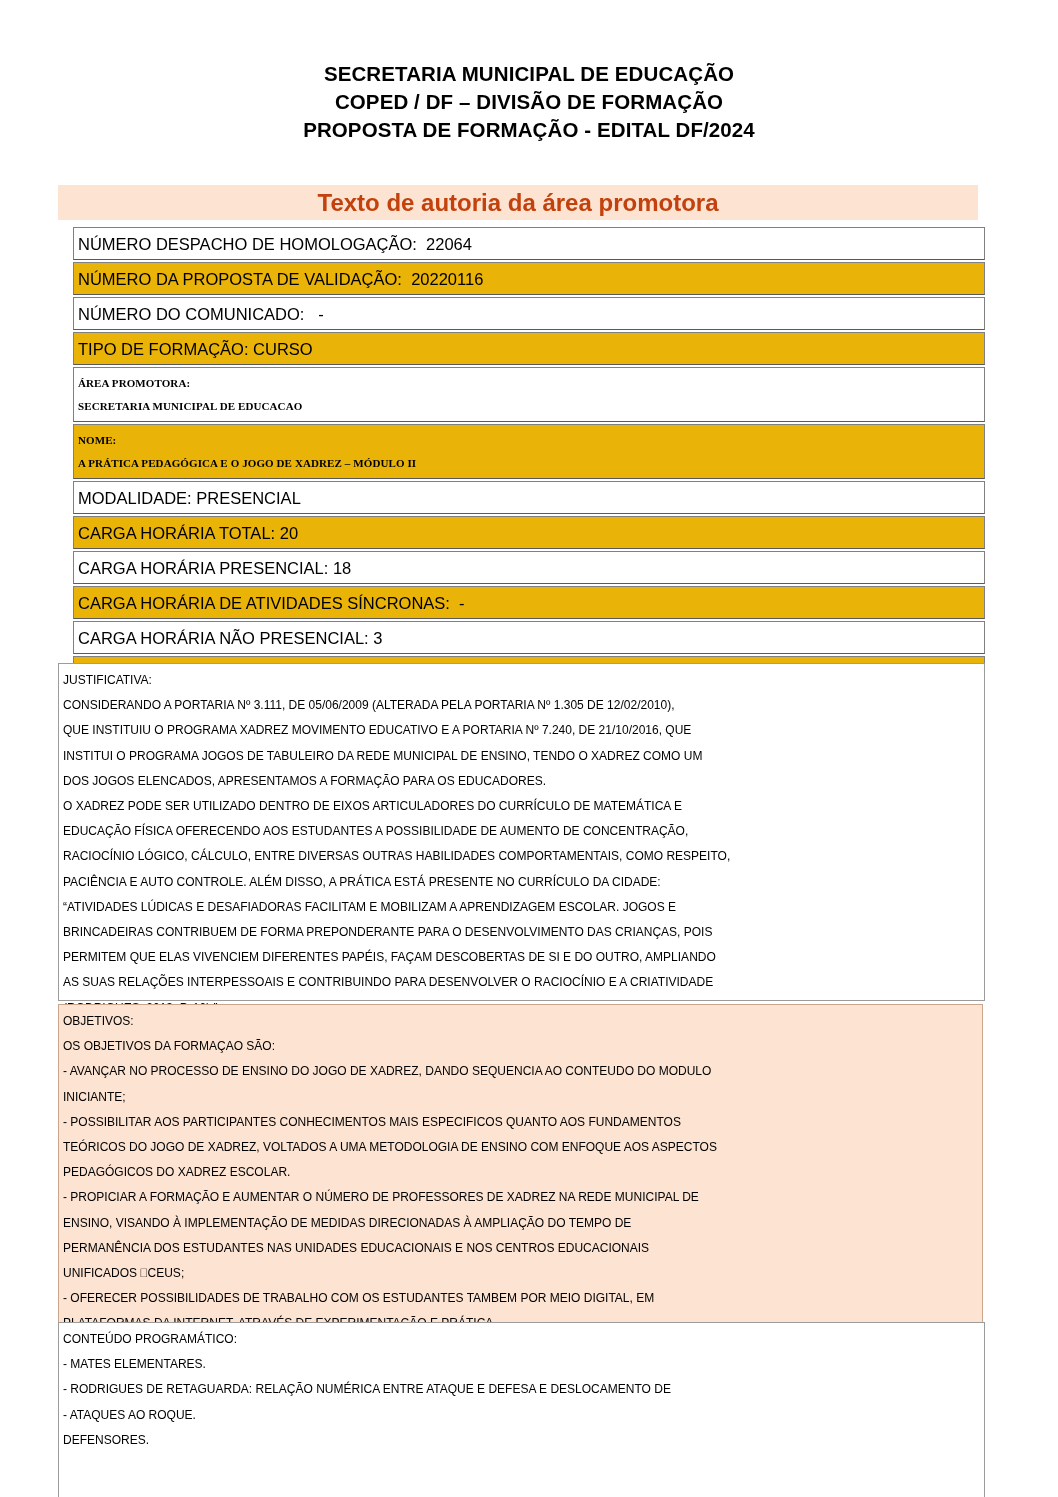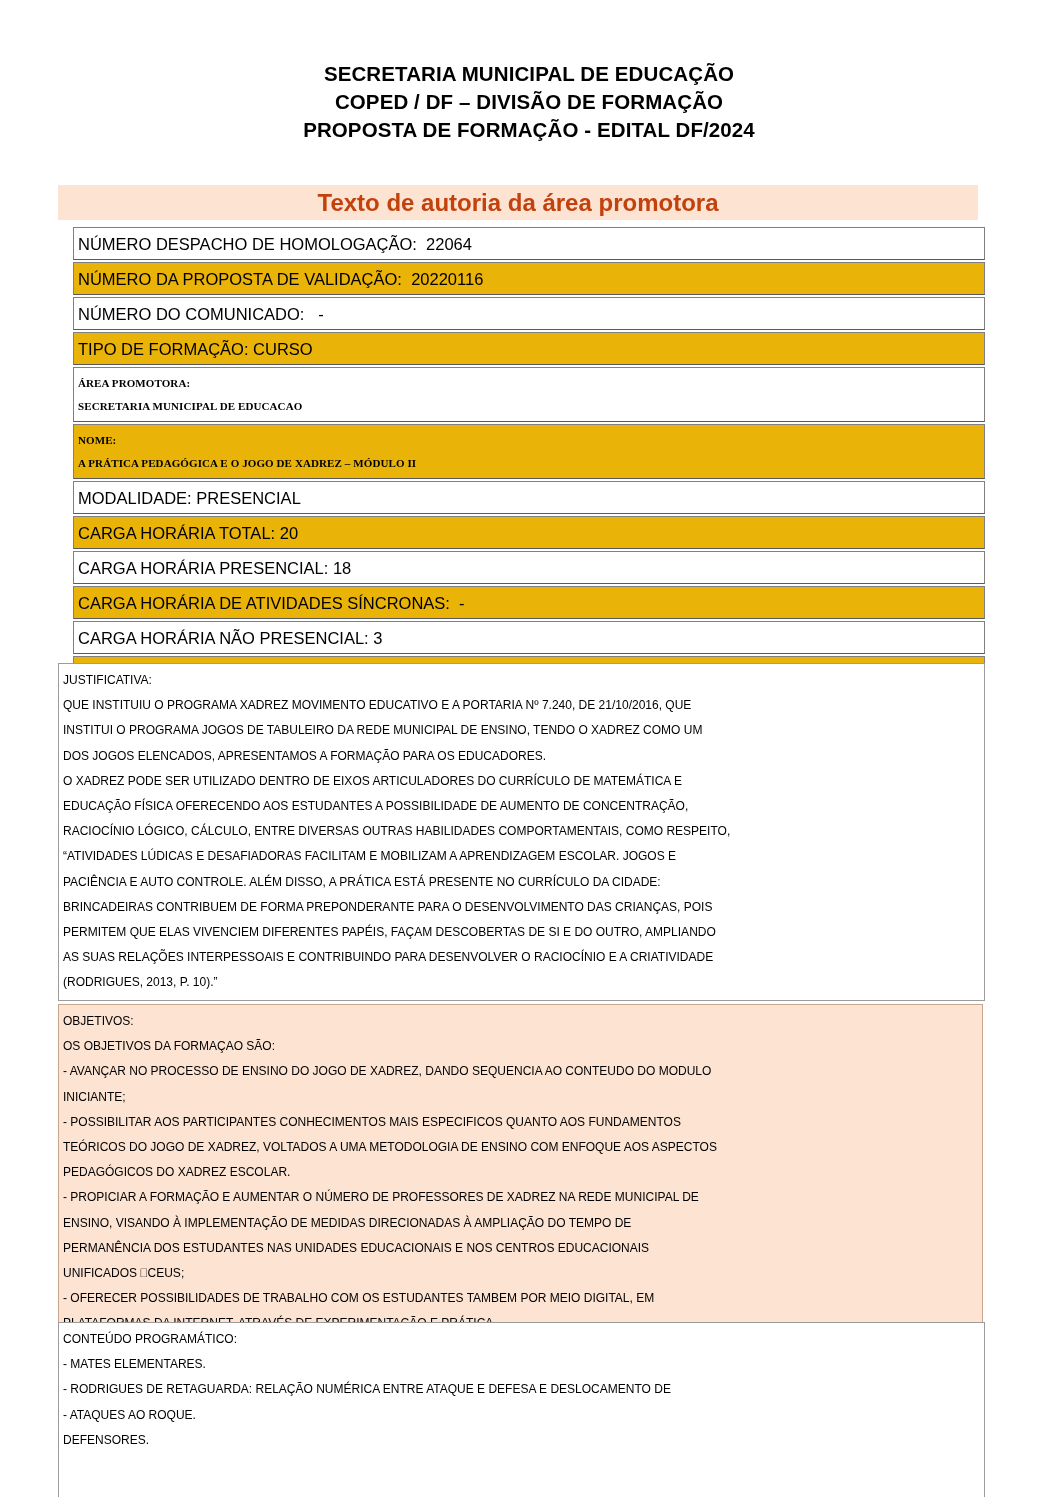--- a/index.html
+++ b/index.html
@@ -183,28 +183,29 @@
       <div class="row">
         <div class="ln">CARGA HORÁRIA NÃO PRESENCIAL: 3</div>
       </div>
       <div class="row shaded">
         <div class="ln">CARGA HORÁRIA A DISTÂNCIA: 0</div>
       </div>
     </div>
 
   <div class="block" id="block-justificativa">
       <div class="ln">JUSTIFICATIVA:</div>
+      <div class="ln">CONSIDERANDO A PORTARIA Nº 3.111, DE 05/06/2009 (ALTERADA PELA PORTARIA Nº 1.305 DE 12/02/2010),</div>
       <div class="ln">QUE INSTITUIU O PROGRAMA XADREZ MOVIMENTO EDUCATIVO E A PORTARIA Nº 7.240, DE 21/10/2016, QUE</div>
       <div class="ln">INSTITUI O PROGRAMA JOGOS DE TABULEIRO DA REDE MUNICIPAL DE ENSINO, TENDO O XADREZ COMO UM</div>
       <div class="ln">DOS JOGOS ELENCADOS, APRESENTAMOS A FORMAÇÃO PARA OS EDUCADORES.</div>
       <div class="ln">O XADREZ PODE SER UTILIZADO DENTRO DE EIXOS ARTICULADORES DO CURRÍCULO DE MATEMÁTICA E</div>
       <div class="ln">EDUCAÇÃO FÍSICA OFERECENDO AOS ESTUDANTES A POSSIBILIDADE DE AUMENTO DE CONCENTRAÇÃO,</div>
       <div class="ln">RACIOCÍNIO LÓGICO, CÁLCULO, ENTRE DIVERSAS OUTRAS HABILIDADES COMPORTAMENTAIS, COMO RESPEITO,</div>
+      <div class="ln">PACIÊNCIA E AUTO CONTROLE. ALÉM DISSO, A PRÁTICA ESTÁ PRESENTE NO CURRÍCULO DA CIDADE:</div>
       <div class="ln">“ATIVIDADES LÚDICAS E DESAFIADORAS FACILITAM E MOBILIZAM A APRENDIZAGEM ESCOLAR. JOGOS E</div>
-      <div class="ln">PACIÊNCIA E AUTO CONTROLE. ALÉM DISSO, A PRÁTICA ESTÁ PRESENTE NO CURRÍCULO DA CIDADE:</div>
       <div class="ln">BRINCADEIRAS CONTRIBUEM DE FORMA PREPONDERANTE PARA O DESENVOLVIMENTO DAS CRIANÇAS, POIS</div>
       <div class="ln">PERMITEM QUE ELAS VIVENCIEM DIFERENTES PAPÉIS, FAÇAM DESCOBERTAS DE SI E DO OUTRO, AMPLIANDO</div>
       <div class="ln">AS SUAS RELAÇÕES INTERPESSOAIS E CONTRIBUINDO PARA DESENVOLVER O RACIOCÍNIO E A CRIATIVIDADE</div>
       <div class="ln">(RODRIGUES, 2013, P. 10).”</div>
     </div>
 
   <div class="block shaded" id="block-objetivos">
       <div class="ln">OBJETIVOS:</div>
       <div class="ln">OS OBJETIVOS DA FORMAÇAO SÃO:</div>
       <div class="ln">- AVANÇAR NO PROCESSO DE ENSINO DO JOGO DE XADREZ, DANDO SEQUENCIA AO CONTEUDO DO MODULO</div>

